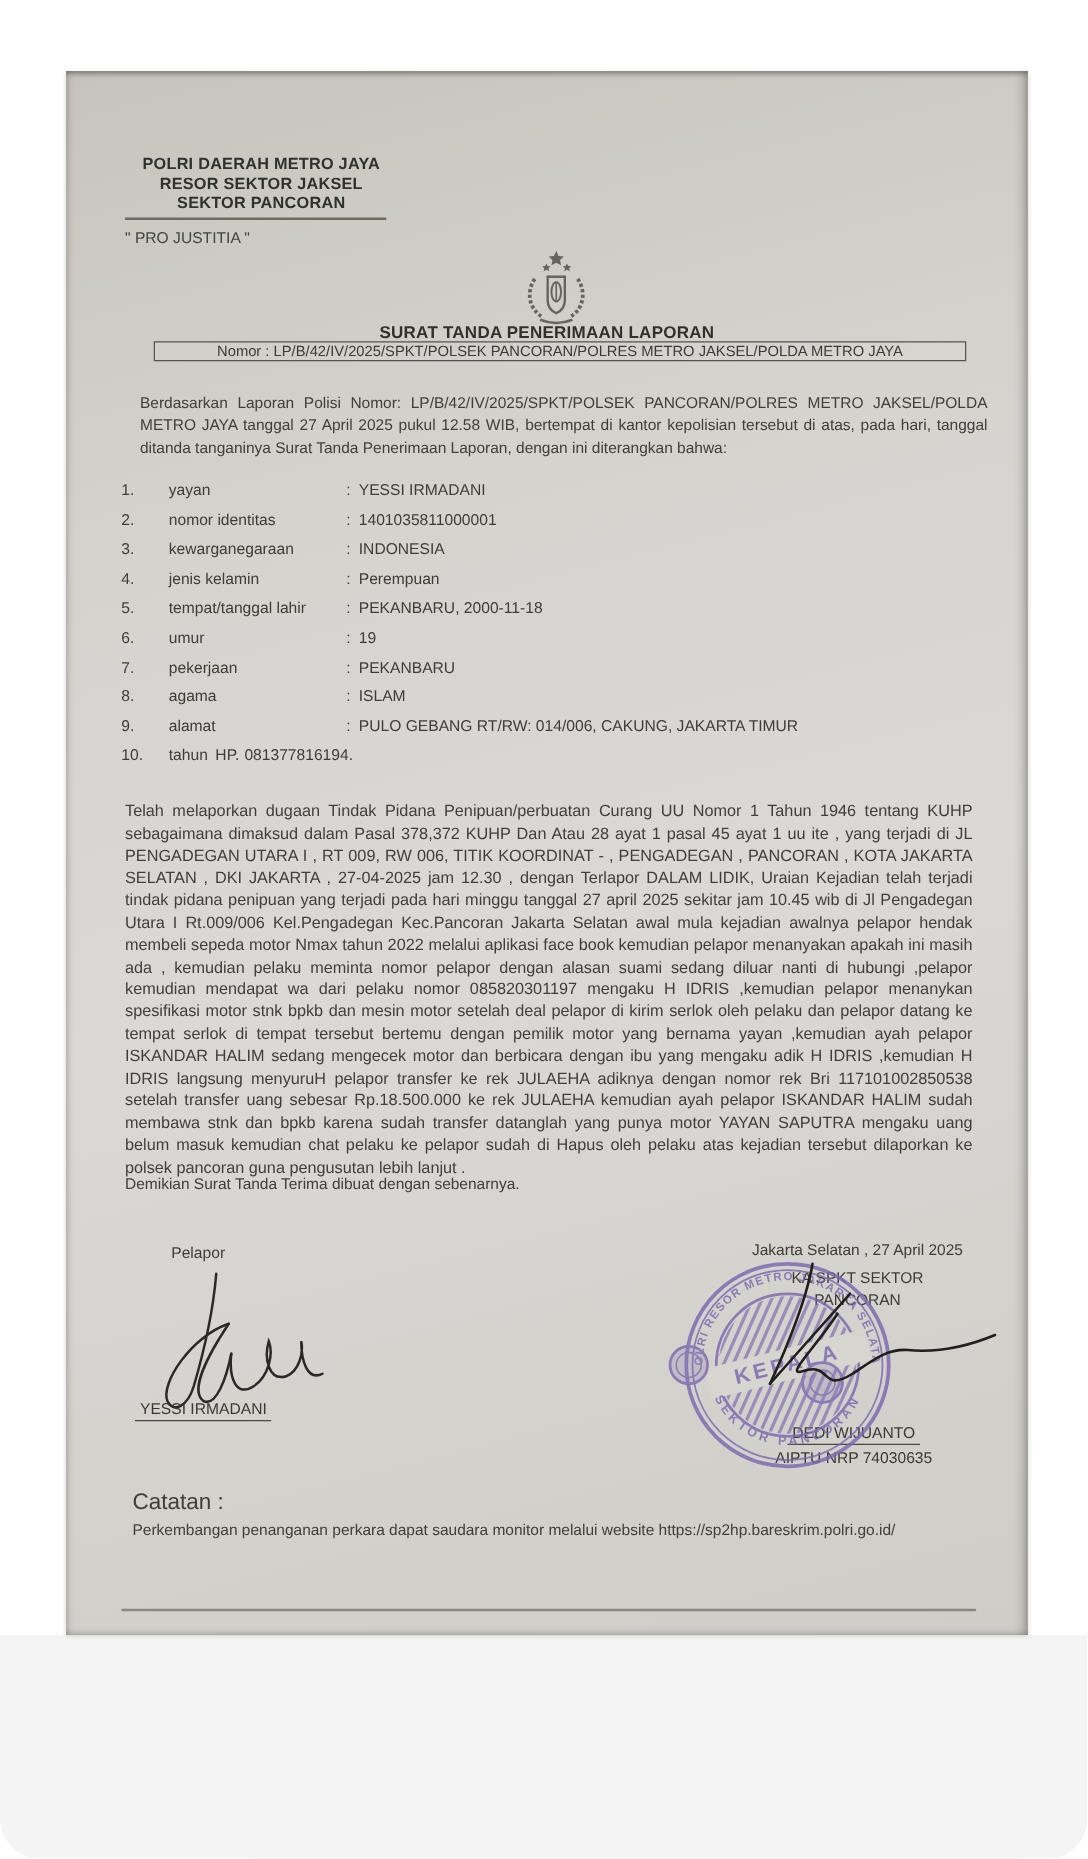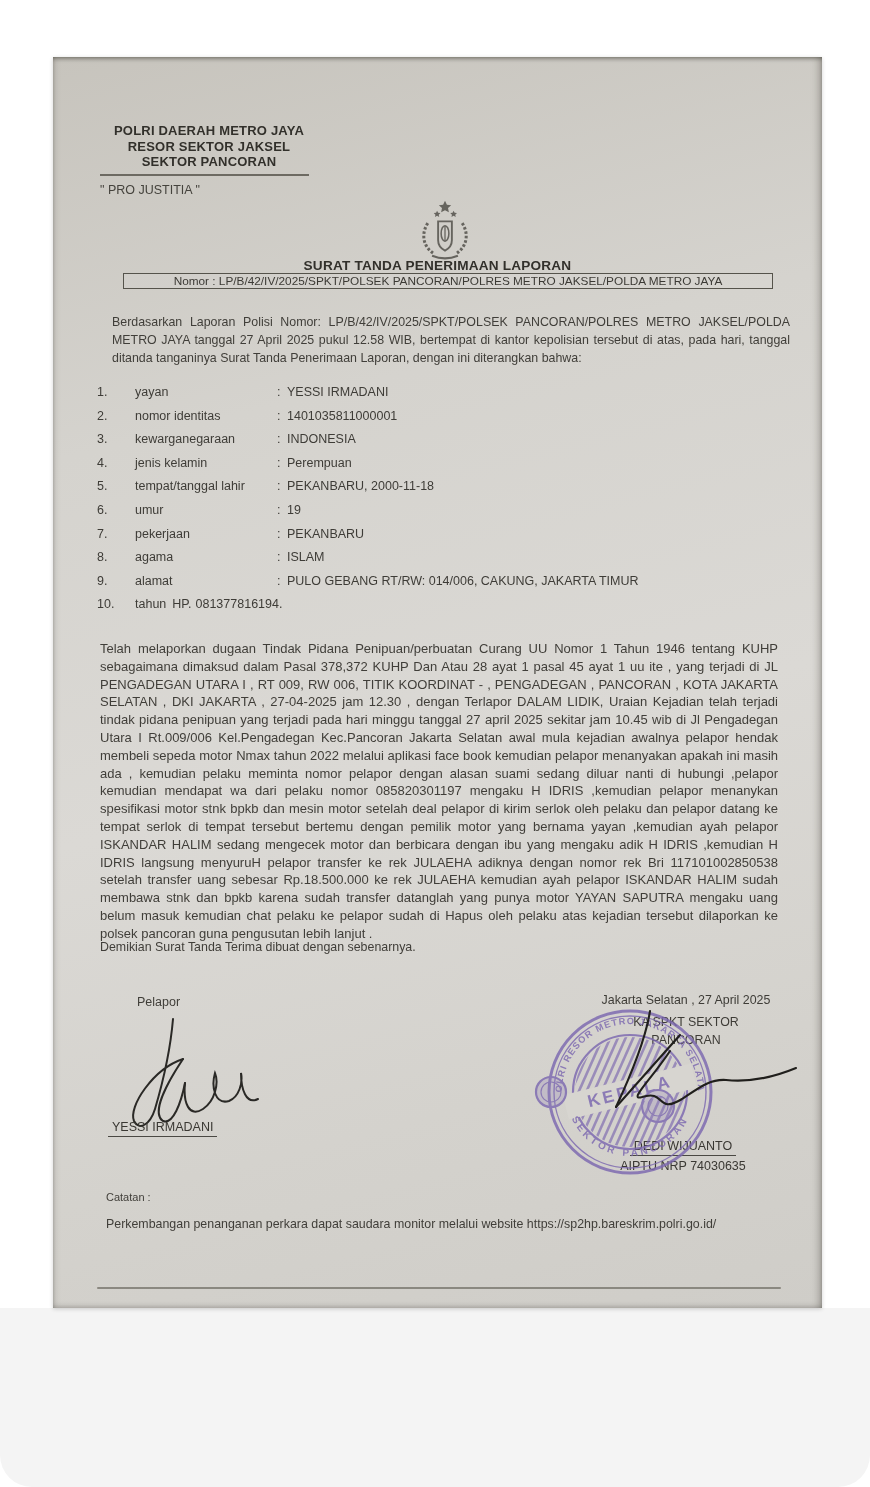--- a/index.html
+++ b/index.html
@@ -35,21 +35,21 @@
   .f-hp{margin:0 4px 0 6px;}
   .para2{left:47px;top:583px;width:678px;font-size:13px;line-height:17.8px;}
   .closing{left:47px;top:883px;font-size:12.4px;}
   .pelapor{left:84px;top:938px;font-size:12.5px;}
   .right-head{left:493px;top:936px;width:280px;text-align:center;font-size:12.4px;color:#3e3c37;}
   .right-head .rh-title{margin-top:7px;line-height:17.5px;}
   .officer-block{left:525px;top:1082px;width:210px;text-align:center;font-size:12.5px;color:#3a3833;}
   .u-name{display:inline-block;border-bottom:1.6px solid #4a4843;padding:0 4px 2px 4px;}
   .officer-rank{margin-top:3px;}
   .reporter-name{left:55px;top:1063px;font-size:12.5px;color:#3a3833;}
-  .catatan-label{left:53px;top:1134px;font-size:11px;}
+  .catatan-label{left:53px;top:1134px;font-size:18px;}
   .catatan-text{left:53px;top:1160px;width:680px;font-size:12.4px;}
   .bottom-rule{left:44px;top:1230px;width:684px;height:2px;background:#7e7b73;border-radius:2px;opacity:.85;}
   .stamp{left:477px;top:935px;opacity:.82;}
   .sig-right{left:505px;top:948px;}
   .sig-left{left:58px;top:956px;}
 </style>
 </head>
 <body>
 
 <div class="canvas">

